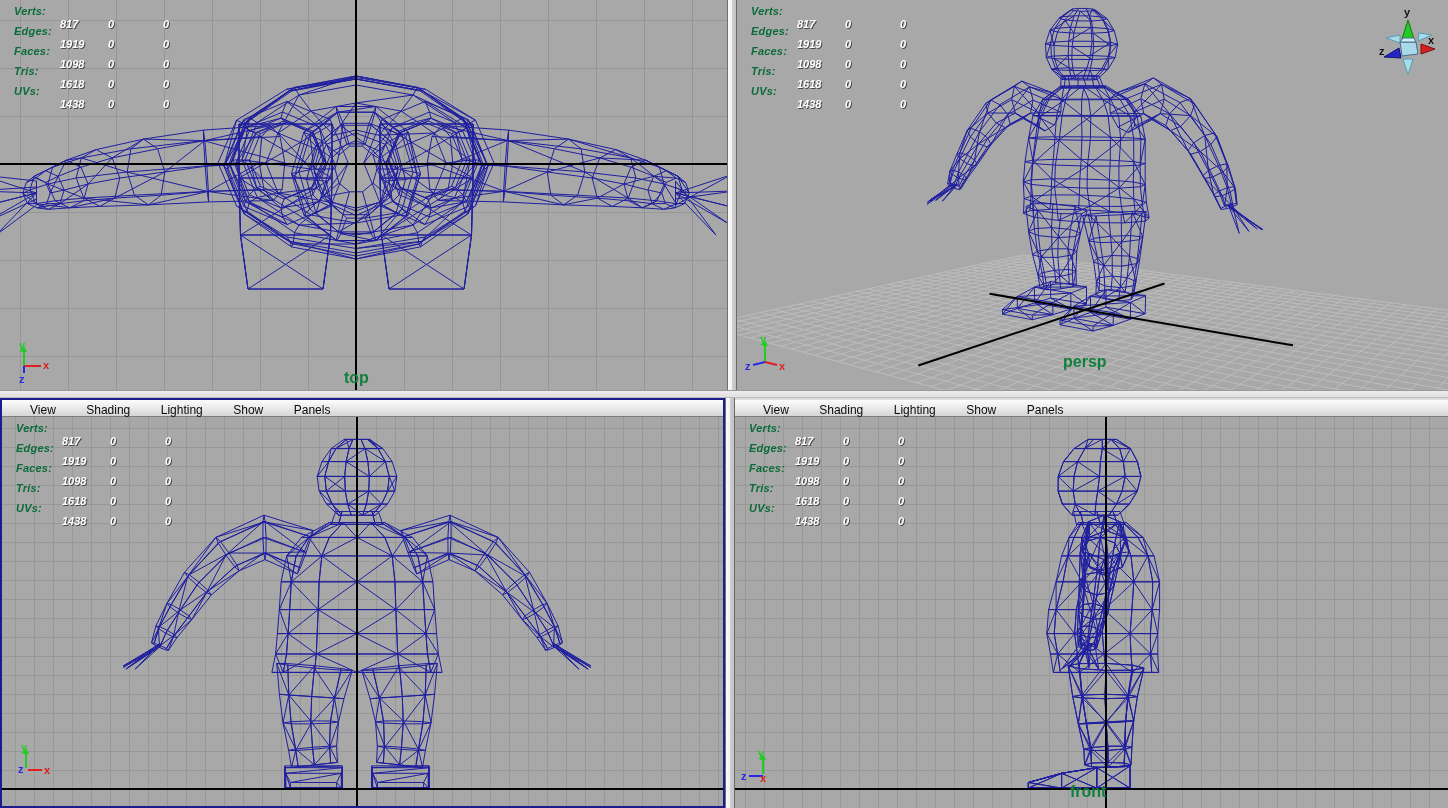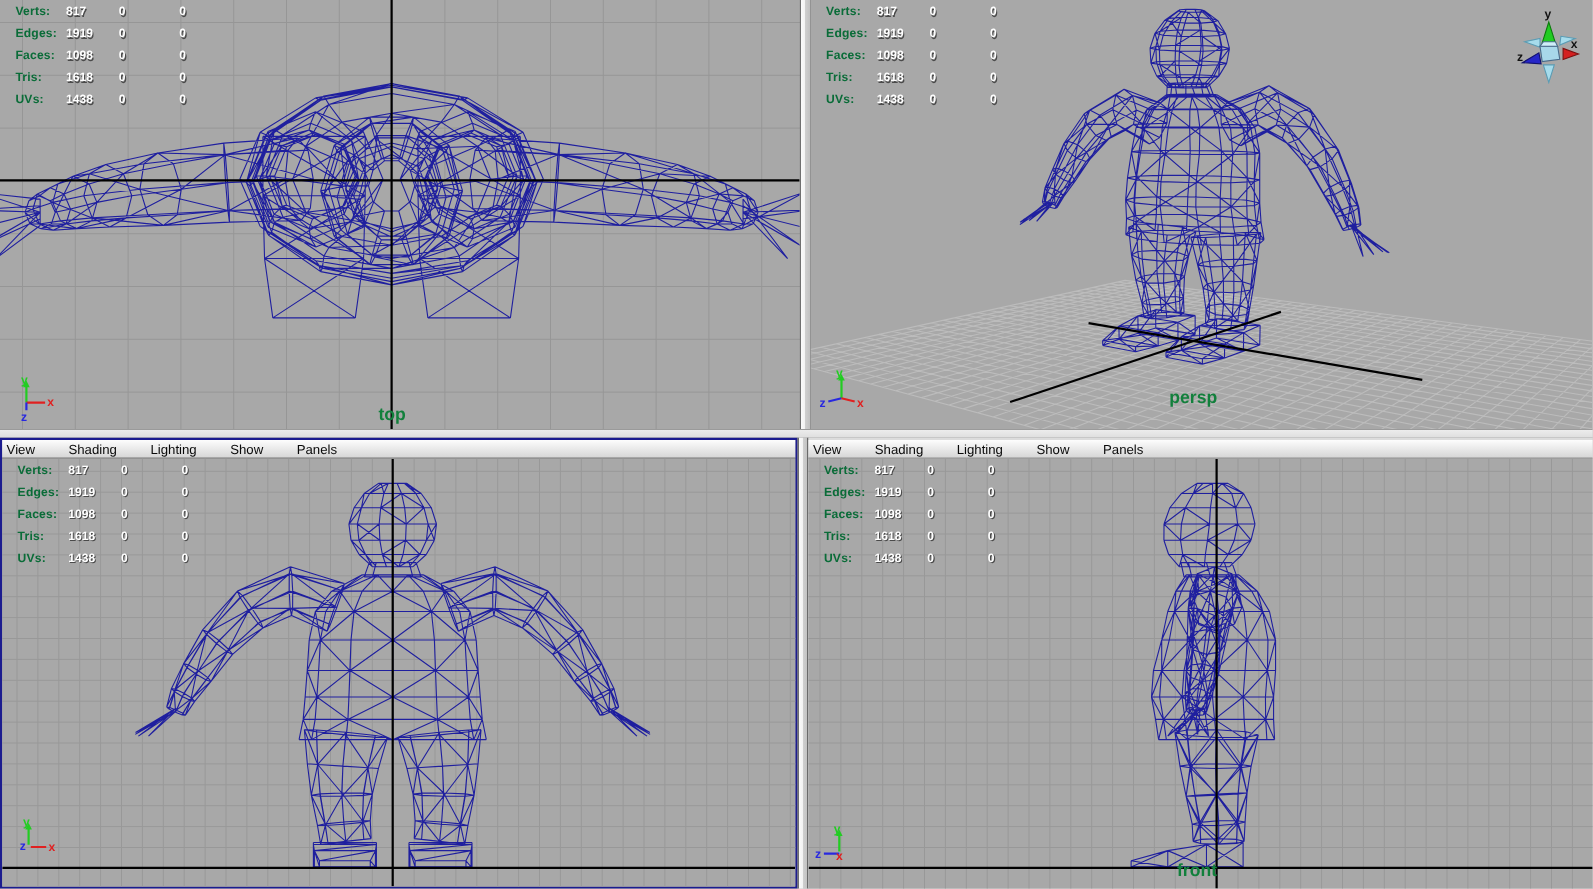--- a/index.html
+++ b/index.html
@@ -7,26 +7,26 @@
   body{font-family:"Liberation Sans", sans-serif;}
   #stage{position:relative;width:1448px;height:808px;overflow:hidden;background:#d6d6d6;}
   .vp{position:absolute;overflow:hidden;background-color:#a8a8a8;}
   .grid-big{background-image:linear-gradient(to right,#969696 1px,transparent 1px),linear-gradient(to bottom,#969696 1px,transparent 1px);background-size:48px 48px;background-position:20px 20px;}
   .grid-small{background-image:linear-gradient(to right,#989898 1px,transparent 1px),linear-gradient(to bottom,#989898 1px,transparent 1px);background-size:19px 19px;}
   .mesh{position:absolute;left:0;top:0;}
   .vsplit{position:absolute;width:10px;background:linear-gradient(90deg,#6f6f6f 0,#6f6f6f 1px,#fafafa 1px,#f2f2f2 5px,#cfcfcf 5px,#c2c2c2 9px,#6a6a6a 9px,#6a6a6a 10px);}
   .hsplit{position:absolute;left:0;width:1448px;height:8px;background:linear-gradient(#9a9a9a 0,#9a9a9a 1px,#ececec 1px,#e0e0e0 7px,#bdbdbd 7px,#bdbdbd 8px);}
   .panel-active{position:absolute;border:2px solid #1c1c8f;background:#a8a8a8;}
   .panel-plain{position:absolute;background:#dcdcdc;padding-top:2px;}
-  .menubar{position:relative;height:17px;background:linear-gradient(#fdfdfd,#d6d6d6);border-bottom:1px solid #7d7d7d;white-space:nowrap;padding-left:4px;}
+  .menubar{position:relative;height:17px;background:linear-gradient(#fdfdfd,#d6d6d6);border-bottom:1px solid #7d7d7d;white-space:nowrap;padding-left:28px;}
   .menubar .mi{display:inline-block;font-size:12px;color:#0a0a0a;line-height:16px;margin-right:26px;cursor:default;}
   .hud{position:absolute;left:0;top:2px;z-index:3;}
-  .hudrow{position:relative;height:20px;width:260px;}
+  .hudrow{position:relative;height:20px;width:260px;font-style:italic;}
   .hl{position:absolute;left:14px;top:3px;color:#0a6c38;font-weight:bold;font-size:11px;letter-spacing:.2px;}
-  .hv{position:absolute;top:3px;color:#ffffff;font-weight:bold;font-size:11px;text-shadow:1px 1px 0 #4a4a4a;}
+  .hv{position:absolute;top:16px;color:#ffffff;font-weight:bold;font-size:11px;text-shadow:1px 1px 0 #4a4a4a;}
   .hv0{left:60px}.hv1{left:108px}.hv2{left:163px}
   .vplabel{position:absolute;z-index:3;font-size:16px;font-weight:bold;color:#12803c;}
   .miniaxis{position:absolute;z-index:3;}
   .miniaxis text{font-size:11px;font-weight:bold;}
   .compass{position:absolute;z-index:3;}
   .compass text{font-size:11px;font-weight:bold;fill:#111;}
 </style>
 </head>
 <body>
 

